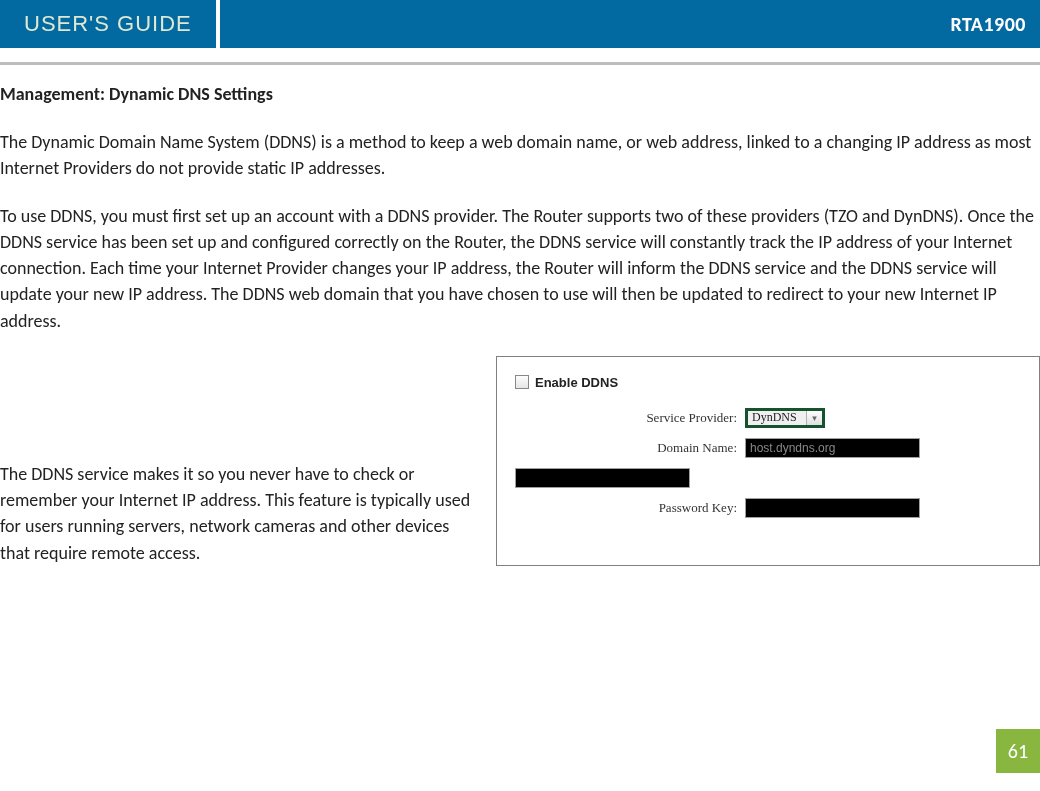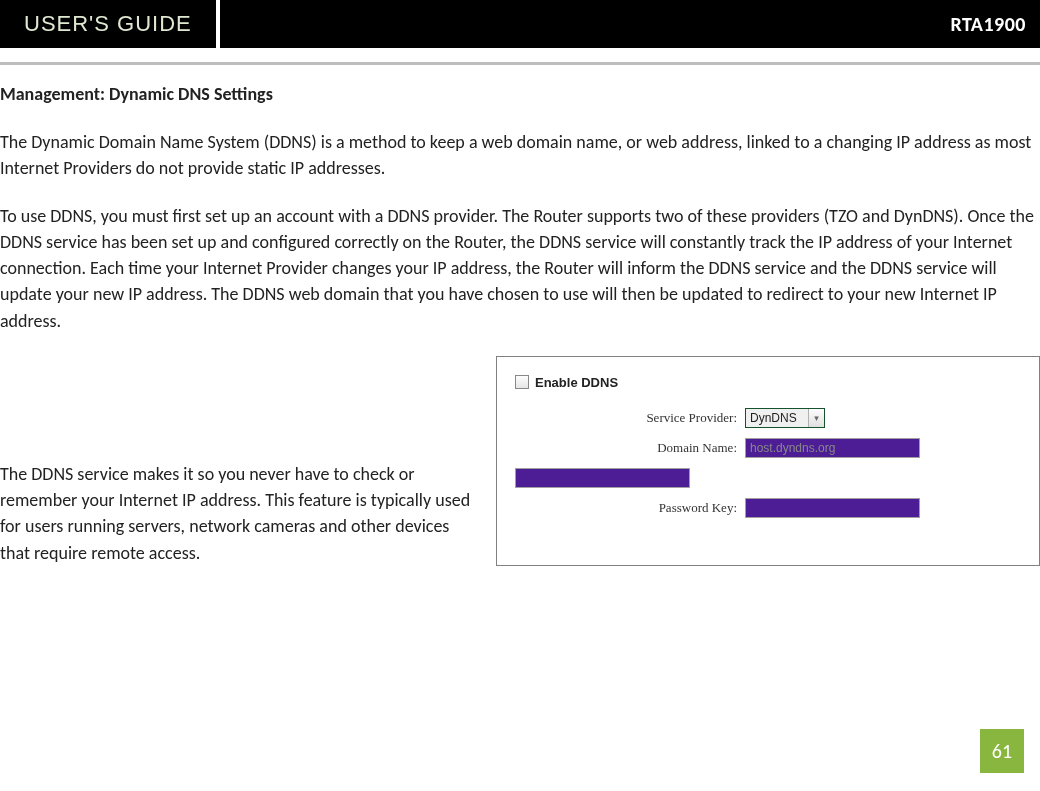--- a/index.html
+++ b/index.html
@@ -10,21 +10,21 @@
     body {
       font-family: Calibri, Arial, sans-serif;
       background: #ffffff;
       width: 1040px;
       height: 791px;
       position: relative;
     }
     .header-bar {
       width: 100%;
       height: 48px;
-      background: #000000;
+      background: #0369a1;
       display: flex;
       align-items: center;
       justify-content: space-between;
       padding: 0 14px 0 24px;
       position: relative;
     }
     .header-bar::before {
       content: "";
       position: absolute;
       left: 216px;
@@ -109,56 +109,57 @@
     .form-label {
       width: 230px;
       text-align: right;
       font-size: 13px;
       color: #333;
       padding-right: 8px;
       font-family: Liberation Serif, serif;
     }
     .form-input {
       border: 1px solid #a0a0a0;
-      background: #4c1d95;
+      background: #000000;
       height: 20px;
       width: 175px;
       padding: 0 4px;
       font-size: 12px;
       color: #888;
       font-family: Arial, sans-serif;
     }
     .form-select {
-      border: 1px solid #14532d;
+      border: 3px solid #14532d;
       background: #f0f0f0;
       height: 20px;
       width: 80px;
       font-size: 12px;
       display: inline-flex;
       align-items: center;
       padding: 0 4px;
       position: relative;
+      font-family: Liberation Serif, serif;
     }
     .select-arrow {
       position: absolute;
       right: 0;
       top: 0;
       bottom: 0;
       width: 16px;
       border-left: 1px solid #b0b0b0;
       display: flex;
       align-items: center;
       justify-content: center;
       font-size: 9px;
       color: #666;
       background: linear-gradient(#fdfdfd, #e0e0e0);
     }
     .page-number-box {
       position: absolute;
-      right: 16px;
+      right: 0;
       bottom: 18px;
       width: 44px;
       height: 44px;
       background: #88b63e;
       color: #ffffff;
       display: flex;
       align-items: center;
       justify-content: center;
       font-size: 20px;
     }

